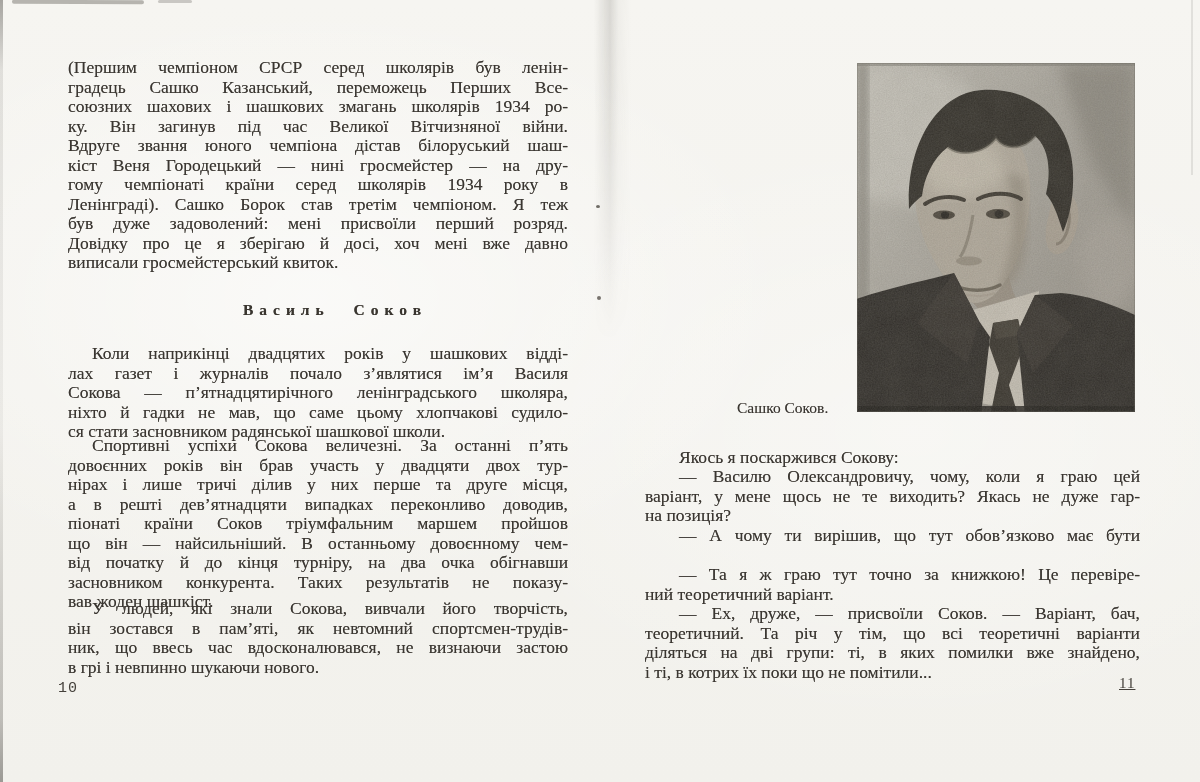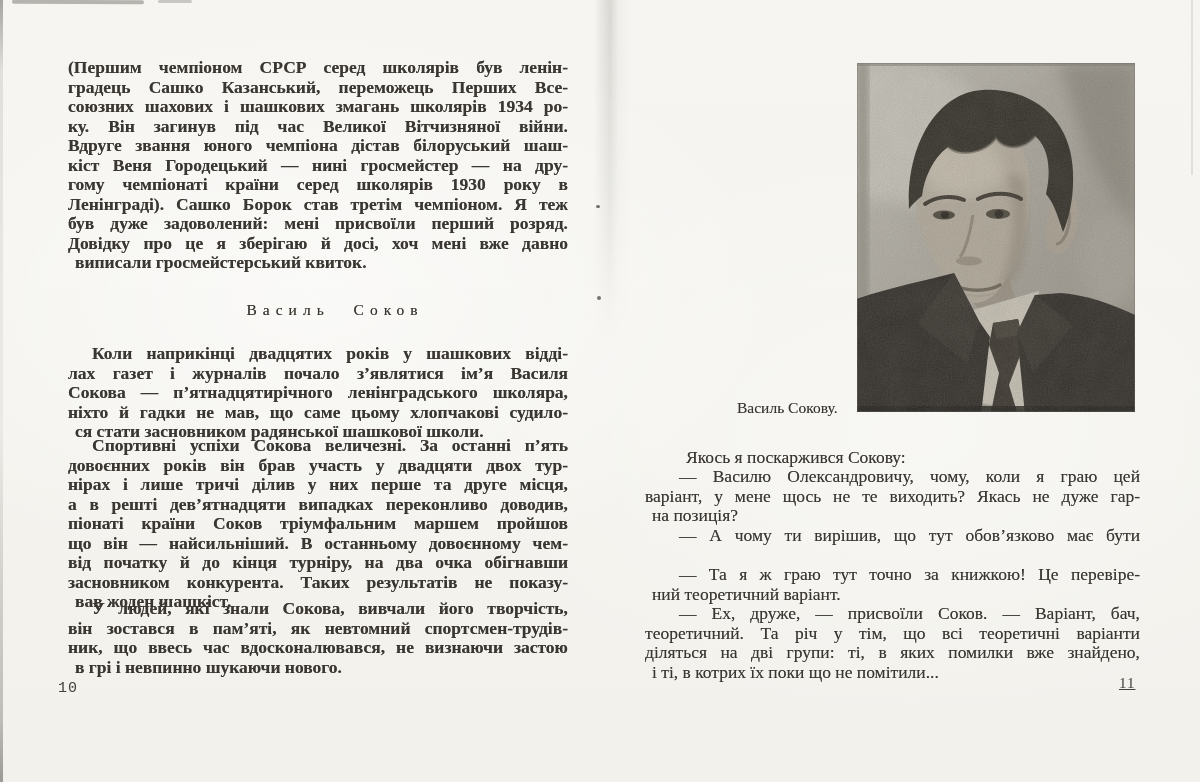--- a/index.html
+++ b/index.html
@@ -28,29 +28,29 @@
   .smudge-b{position:absolute;left:158px;top:0;width:34px;height:3px;border-radius:2px;
     background:rgba(118,115,108,.35);}
   .speck{position:absolute;background:#57534c;border-radius:50%;}
   .speck-a{left:596px;top:205px;width:4px;height:3px;opacity:.85;}
   .speck-b{left:597px;top:296px;width:4px;height:4px;opacity:.8;}
   .edge-right{position:absolute;left:1191px;top:0;width:2px;height:175px;background:rgba(100,97,90,.14);}
 
   
   .para{position:absolute;color:#3a3631;font-size:17.5px;line-height:19.5px;
     text-shadow:0 0 .4px rgba(58,54,49,.55);}
-  .col-left{left:68px;width:500px;font-weight:bold;}
+  .col-left{left:68px;width:500px;}
   .col-right{left:645px;width:495px;}
   .line{text-align:justify;text-align-last:justify;}
-  .line.last{text-align-last:left;margin-left:7px;}
+  .line.last{text-align-last:left;}
   .indent .line:first-child{text-indent:24px;}
   .indent-lg .line:first-child{text-indent:34px;}
 
   .heading{position:absolute;left:68px;width:500px;top:301px;margin:0;padding-left:34px;
-    box-sizing:border-box;text-align:center;font-size:15.5px;font-weight:normal;color:#39352f;
+    box-sizing:border-box;text-align:center;font-size:15.5px;font-weight:bold;color:#39352f;
     letter-spacing:6px;word-spacing:14px;text-shadow:0 0 .4px rgba(57,53,47,.6);}
   .caption{position:absolute;left:737px;top:399px;font-size:15.5px;color:#3a3631;
     text-shadow:0 0 .4px rgba(58,54,49,.5);}
   .pagenum{position:absolute;font-size:15px;color:#45413b;letter-spacing:1px;}
   .pagenum-10{left:58px;top:680px;font-family:Liberation Mono, monospace;}
   .pagenum-11{left:1119px;top:675px;text-decoration:underline;}
 
   .photo{position:absolute;left:857px;top:63px;width:278px;height:349px;}
 </style>
 </head>
@@ -66,21 +66,21 @@
   <div class="speck speck-b"></div>
   <div class="edge-right"></div>
 
   <div class="para col-left" style="top:58px">
       <div class="line">(Першим чемпіоном СРСР серед школярів був ленін-</div>
       <div class="line">градець Сашко Казанський, переможець Перших Все-</div>
       <div class="line">союзних шахових і шашкових змагань школярів 1934 ро-</div>
       <div class="line">ку. Він загинув під час Великої Вітчизняної війни.</div>
       <div class="line">Вдруге звання юного чемпіона дістав білоруський шаш-</div>
       <div class="line">кіст Веня Городецький — нині гросмейстер — на дру-</div>
-      <div class="line">гому чемпіонаті країни серед школярів 1930 року в</div>
+      <div class="line">гому чемпіонаті країни серед школярів 1934 року в</div>
       <div class="line">Ленінграді). Сашко Борок став третім чемпіоном. Я теж</div>
       <div class="line">був дуже задоволений: мені присвоїли перший розряд.</div>
       <div class="line">Довідку про це я зберігаю й досі, хоч мені вже давно</div>
       <div class="line last">виписали гросмейстерський квиток.</div>
     </div>
 
   <h2 class="heading">Василь Соков</h2>
 
   <div class="para col-left indent" style="top:344px">
       <div class="line">Коли наприкінці двадцятих років у шашкових відді-</div>
@@ -186,21 +186,21 @@
     <path d="M178,232 L160,270 L176,310 L216,262 Z" fill="#34302b" opacity=".9"></path>
 
     <rect x="0" y="343" width="278" height="6" fill="#1d1b18" opacity=".85"></rect>
     <rect x="0" y="0" width="278" height="3" fill="#7a776f" opacity=".5"></rect>
     <rect width="278" height="349" filter="url(#blotch)" opacity=".22"></rect>
     <rect width="278" height="349" filter="url(#grainDark)" opacity=".4"></rect>
     <rect width="278" height="349" filter="url(#grainLight)" opacity=".28"></rect>
     <rect x="0.5" y="0.5" width="277" height="348" fill="none" stroke="#6f6c64" opacity=".35"></rect>
   </svg>
 
-  <div class="caption">Василь Сокову.</div>
+  <div class="caption">Сашко Соков.</div>
 
   <div class="para col-right indent-lg" style="top:467px">
       <div class="line">— Василю Олександровичу, чому, коли я граю цей</div>
       <div class="line">варіант, у мене щось не те виходить? Якась не дуже гар-</div>
       <div class="line last">на позиція?</div>
     </div>
   <div class="para col-right indent-lg" style="top:448px">
       <div class="line last">Якось я поскаржився Сокову:</div>
     </div>
   <div class="para col-right indent-lg" style="top:526px">

